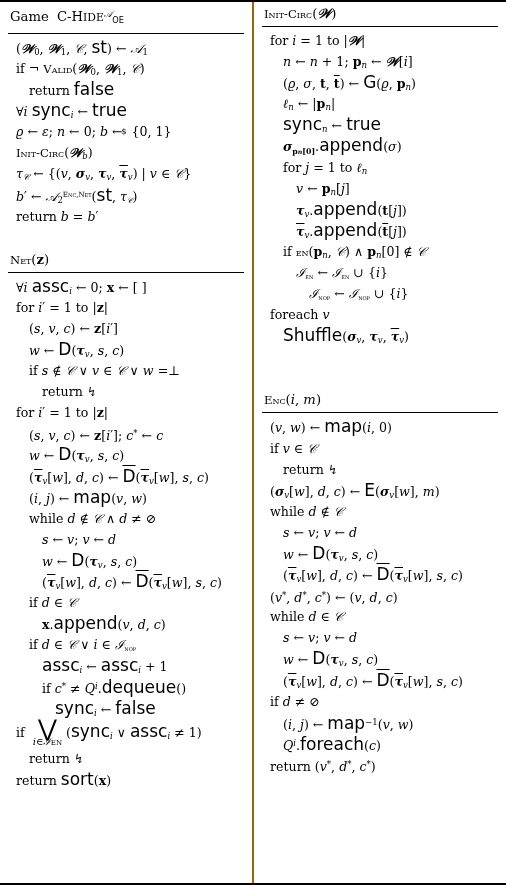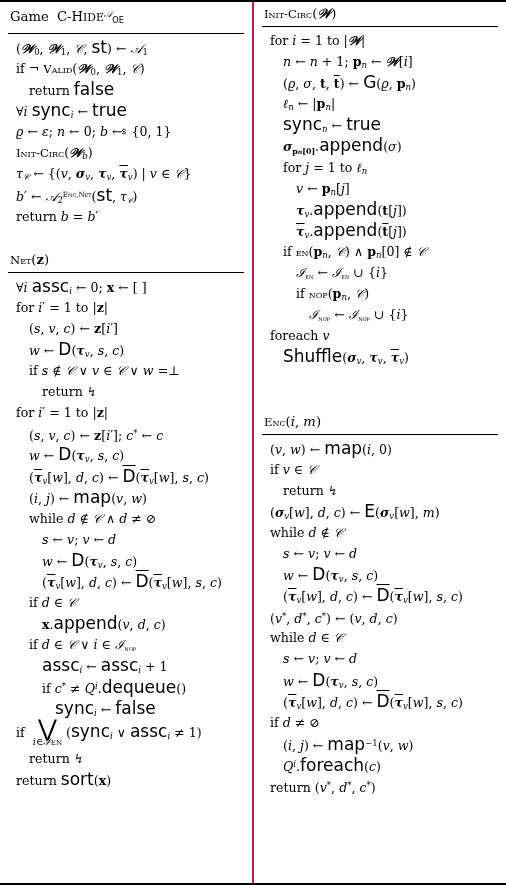--- a/index.html
+++ b/index.html
@@ -28,21 +28,21 @@
   .col {
     box-sizing: border-box;
     position: relative;
   }
   .col-left {
     width: 252px;
     padding: 0 0 0 0;
   }
   .col-right {
     width: 254px;
-    border-left: 2px solid #be185d;
+    border-left: 2px solid #a16207;
   }
 
   .block { padding: 0 6px; }
 
   .block-title {
     font-family: "DejaVu Serif", "Liberation Serif", serif;
     font-size: 13.2px;
     line-height: 20px;
     padding: 2px 0 1px 4px;
     white-space: nowrap;
@@ -165,21 +165,20 @@
         <div class="ln i1">(<span class="it">ϱ</span>, <span class="it">σ</span>, <span class="bld">t</span>, <span class="ovl bld">t</span>) ← <span class="sf">G</span>(<span class="it">ϱ</span>, <span class="bld">p</span><sub class="it">n</sub>)</div>
         <div class="ln i1"><span class="it">ℓ</span><sub class="it">n</sub> ← |<span class="bld">p</span><sub class="it">n</sub>|</div>
         <div class="ln i1"><span class="sf">sync</span><sub class="it">n</sub> ← <span class="sf">true</span></div>
         <div class="ln i1"><span class="bld it">σ</span><sub class="bld" style="font-size:.62em;">p<span style="font-style:italic;font-size:.8em;">n</span>[0]</sub>.<span class="sf">append</span>(<span class="it">σ</span>)</div>
         <div class="ln i1"><span class="kw">for</span> <span class="it">j</span> = <span class="kw">1 to</span> <span class="it">ℓ</span><sub class="it">n</sub></div>
         <div class="ln i2"><span class="it">v</span> ← <span class="bld">p</span><sub class="it">n</sub>[<span class="it">j</span>]</div>
         <div class="ln i2"><span class="bld it">τ</span><sub class="it">v</sub>.<span class="sf">append</span>(<span class="bld">t</span>[<span class="it">j</span>])</div>
         <div class="ln i2"><span class="ovl bld it">τ</span><sub class="it">v</sub>.<span class="sf">append</span>(<span class="ovl bld">t</span>[<span class="it">j</span>])</div>
         <div class="ln i1"><span class="kw">if</span> <span class="sc-s">en</span>(<span class="bld">p</span><sub class="it">n</sub>, <span class="it">𝒞</span>) ∧ <span class="bld">p</span><sub class="it">n</sub>[0] ∉ <span class="it">𝒞</span></div>
         <div class="ln i2"><span class="it">ℐ</span><sub class="sc-s" style="font-size:.58em;">en</sub> ← <span class="it">ℐ</span><sub class="sc-s" style="font-size:.58em;">en</sub> ∪ {<span class="it">i</span>}</div>
-        <div class="ln i2"><span class="kw">if</span> <span class="sc-s">nop</span>(<span class="bld">p</span><sub class="it">n</sub>, <span class="it">𝒞</span>)</div>
         <div class="ln i3"><span class="it">ℐ</span><sub class="sc-s" style="font-size:.58em;">nop</sub> ← <span class="it">ℐ</span><sub class="sc-s" style="font-size:.58em;">nop</sub> ∪ {<span class="it">i</span>}</div>
         <div class="ln i0"><span class="kw">foreach</span> <span class="it">v</span></div>
         <div class="ln i1"><span class="sf">Shuffle</span>(<span class="bld it">σ</span><sub class="it">v</sub>, <span class="bld it">τ</span><sub class="it">v</sub>, <span class="ovl bld it">τ</span><sub class="it">v</sub>)</div>
       </div>
     </div>
 
     <div class="spacer" style="height:42px;"></div>
 
     <div class="block">
       <div class="block-title">

